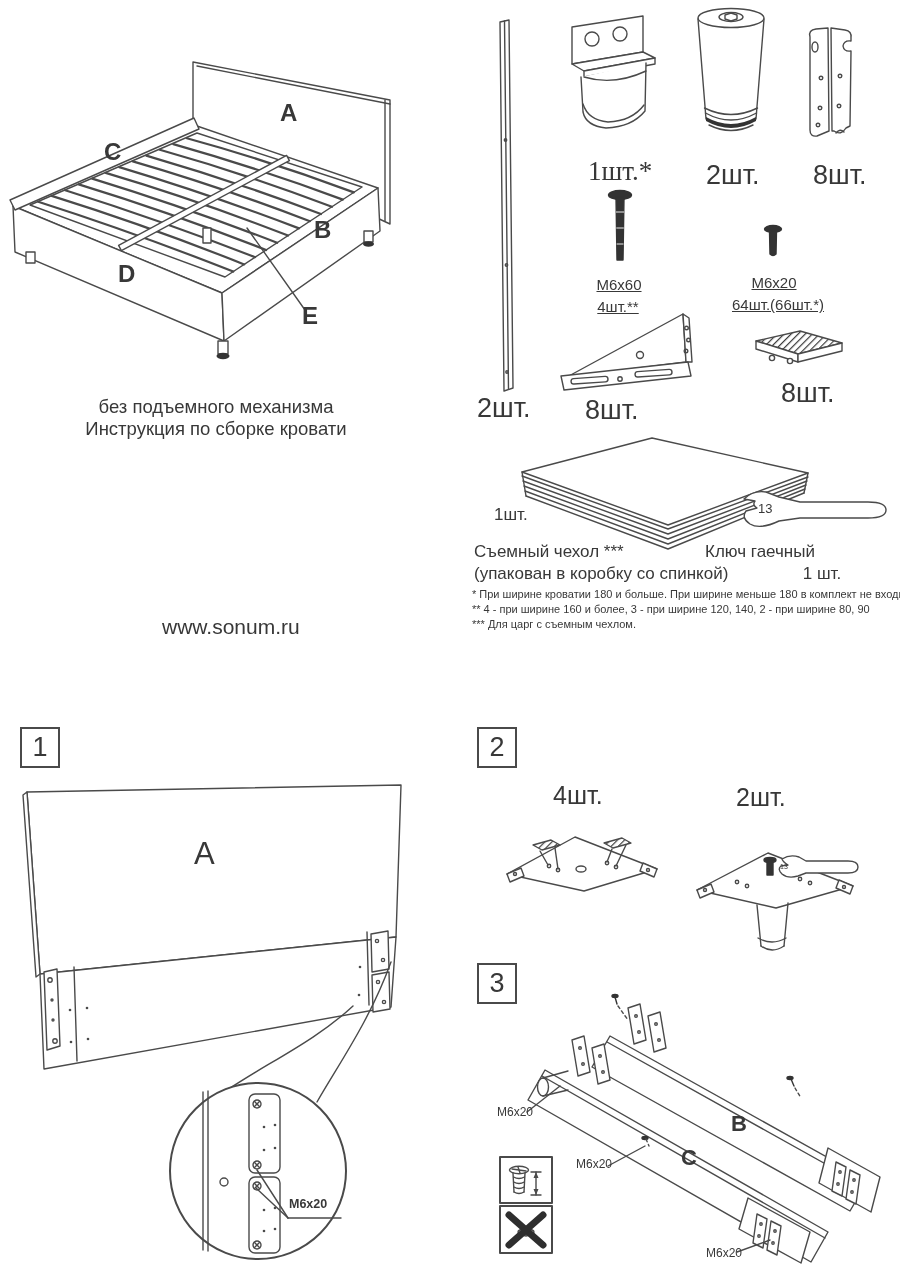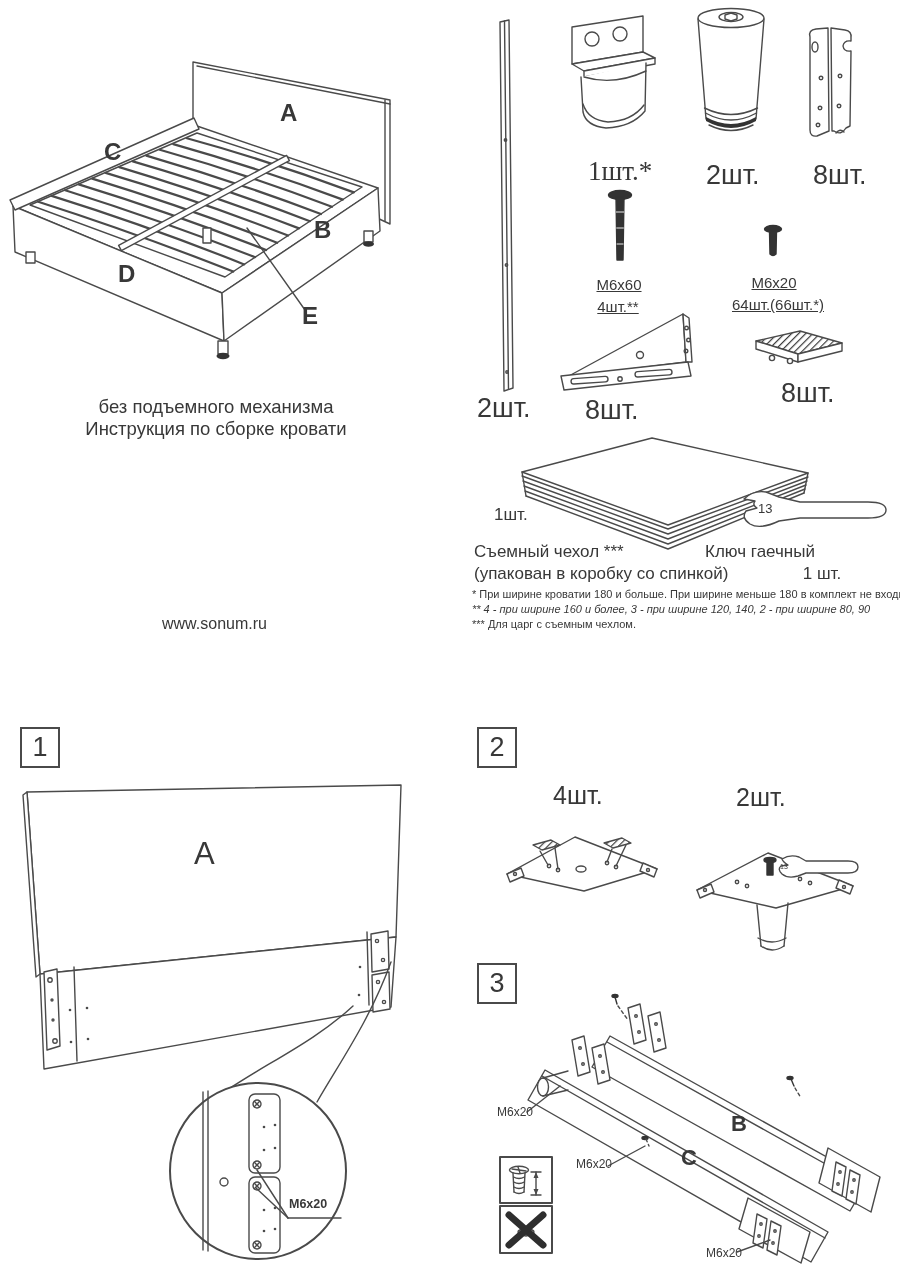--- a/index.html
+++ b/index.html
@@ -5,21 +5,21 @@
   html,body{margin:0;padding:0;background:#fff;}
   #page{position:relative;width:900px;height:1280px;background:#fff;overflow:hidden;
         font-family:"Liberation Sans","DejaVu Sans",sans-serif;color:#383838;}
   #art{position:absolute;left:0;top:0;width:900px;height:1280px;}
   .lbl{position:absolute;white-space:nowrap;color:#383838;line-height:1.05;}
   .qty-big{font-size:27px;}
   .qty-med{font-size:15px;text-decoration:underline;}
   .part-name{font-size:17px;}
   .foot{font-size:11px;letter-spacing:0;}
   .title{font-size:18.5px;text-align:center;line-height:22px;}
-  .site{font-size:16px;}
+  .site{font-size:21px;}
   .bedletter{font-size:24px;font-weight:600;}
   .steplt{font-size:22px;font-weight:600;}
   .stepbox{position:absolute;width:36px;height:37px;border:2px solid #4a4a4a;
            display:flex;align-items:center;justify-content:center;font-size:27px;color:#383838;background:#fff;}
   .m6{font-size:12.5px;font-weight:600;}
   svg{display:block}
 </style>
 </head>
 <body>
 
@@ -373,21 +373,21 @@
   <div class="lbl qty-med" style="left:778px;top:297px;transform:translateX(-50%);">64шт.(66шт.*)</div>
 
   <div class="lbl part-name" style="left:494px;top:506px;">1шт.</div>
   <div class="lbl part-name" style="left:474px;top:543px;">Съемный чехол ***</div>
   <div class="lbl part-name" style="left:474px;top:565px;">(упакован в коробку со спинкой)</div>
   <div class="lbl" style="left:758px;top:502px;font-size:13px;">13</div>
   <div class="lbl part-name" style="left:760px;top:543px;transform:translateX(-50%);">Ключ гаечный</div>
   <div class="lbl part-name" style="left:806px;top:565px;transform:translateX(-50%);margin-left:16px;">1 шт.</div>
 
   <div class="lbl foot" style="left:472px;top:589px;">* При ширине кроватии 180 и больше. При ширине меньше 180 в комплект не входит.</div>
-  <div class="lbl foot" style="left:472px;top:604px;font-style:italic;">**  4 - при ширине 160 и более, 3 - при ширине 120, 140, 2 - при ширине 80, 90</div>
+  <div class="lbl foot" style="left:472px;top:604px;">**  4 - при ширине 160 и более, 3 - при ширине 120, 140, 2 - при ширине 80, 90</div>
   <div class="lbl foot" style="left:472px;top:619px;">***  Для царг с съемным чехлом.</div>
 
   <div class="stepbox" style="left:20px;top:727px;">
     <span>1</span>
   </div>
   <div class="lbl" style="left:194px;top:838px;font-size:31px;">A</div>
   <div class="lbl m6" style="left:289px;top:1198px;">M6x20</div>
 
   <div class="stepbox" style="left:477px;top:727px;">
     <span>2</span>

